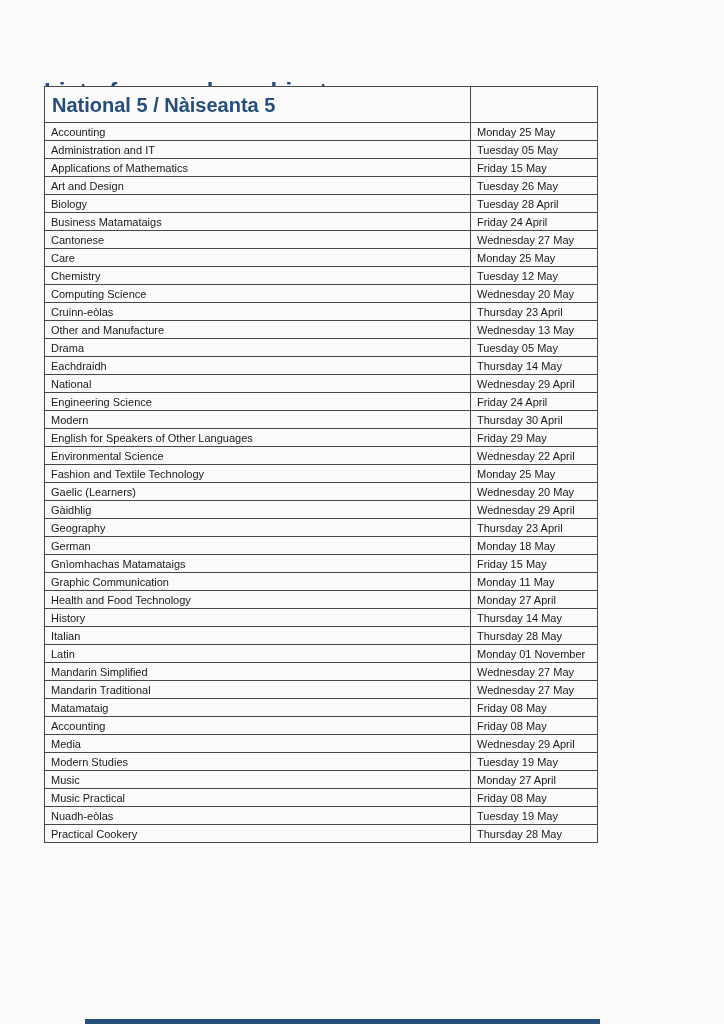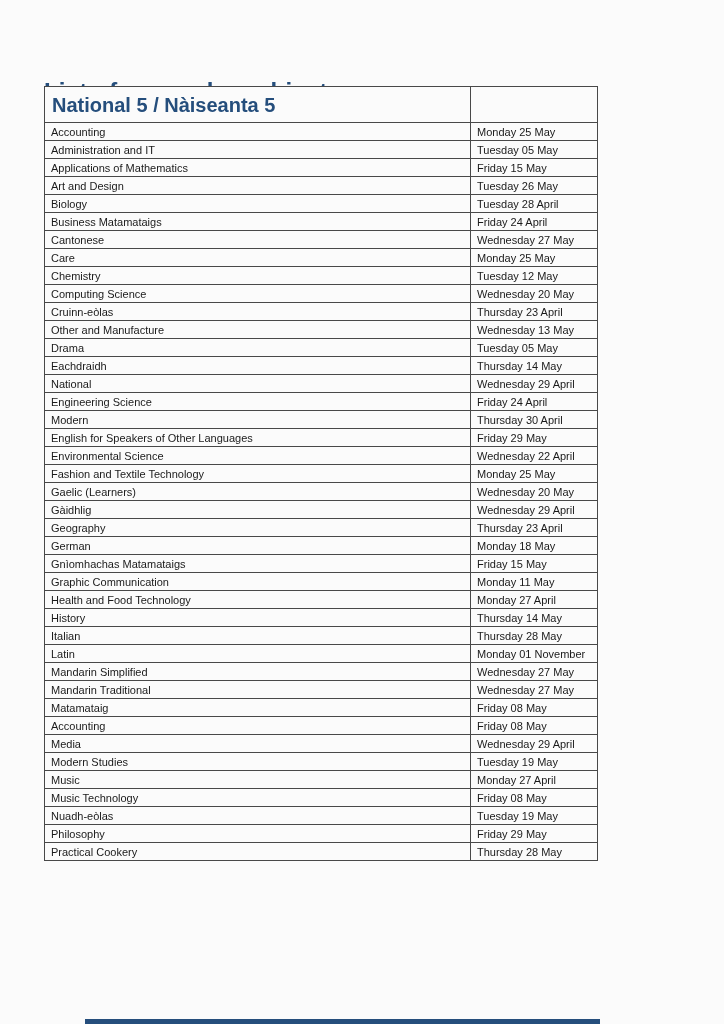--- a/index.html
+++ b/index.html
@@ -227,32 +227,28 @@
         </tr>
         <tr>
           <td>Modern Studies</td>
           <td>Tuesday 19 May</td>
         </tr>
         <tr>
           <td>Music</td>
           <td>Monday 27 April</td>
         </tr>
         <tr>
-          <td>Music Technology</td>
+          <td>Music Practical</td>
           <td>Friday 08 May</td>
         </tr>
         <tr>
           <td>Nuadh-eòlas</td>
           <td>Tuesday 19 May</td>
         </tr>
         <tr>
-          <td>Philosophy</td>
-          <td>Friday 29 May</td>
-        </tr>
-        <tr>
           <td>Practical Cookery</td>
           <td>Thursday 28 May</td>
         </tr>
       </tbody>
   </table>
 
   <div class="bottom-bar"></div>
 
 </div>
 

